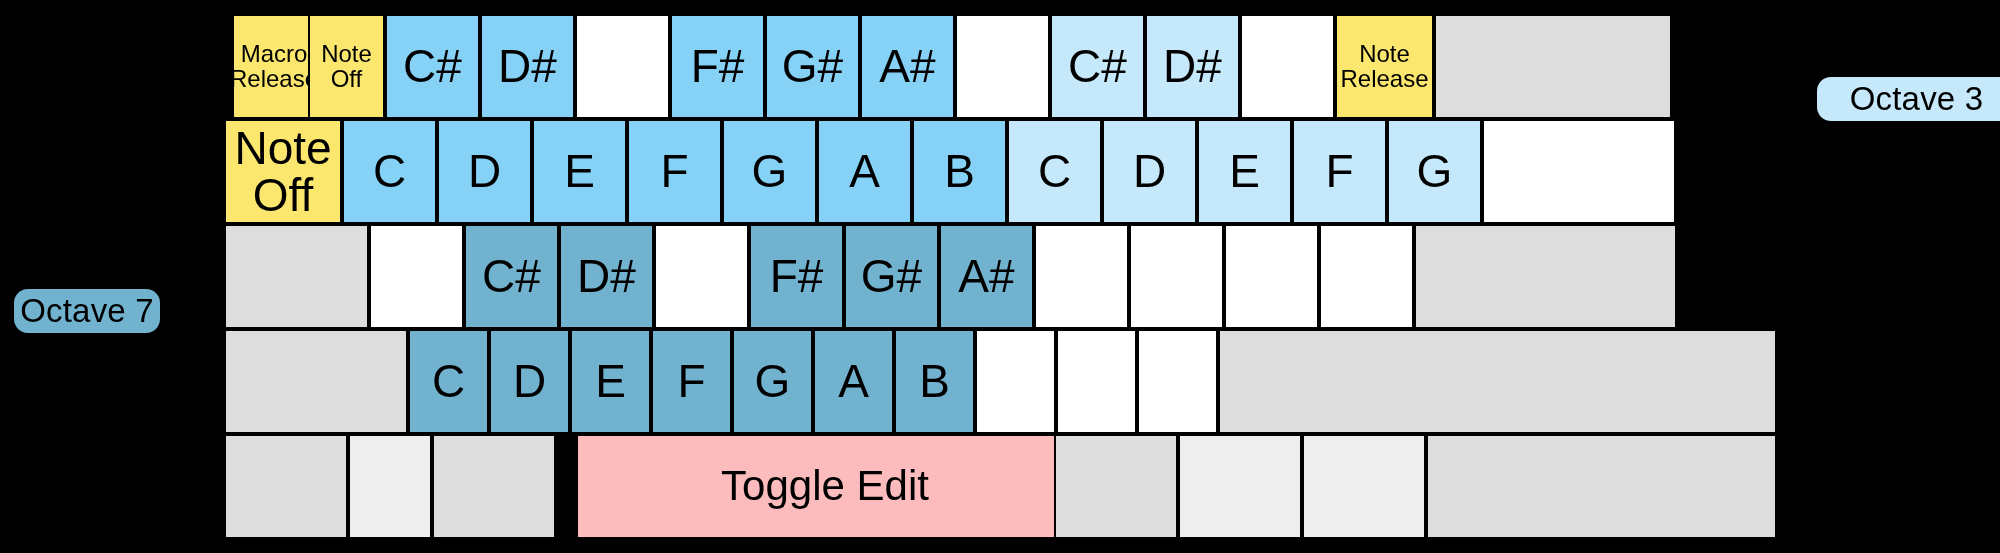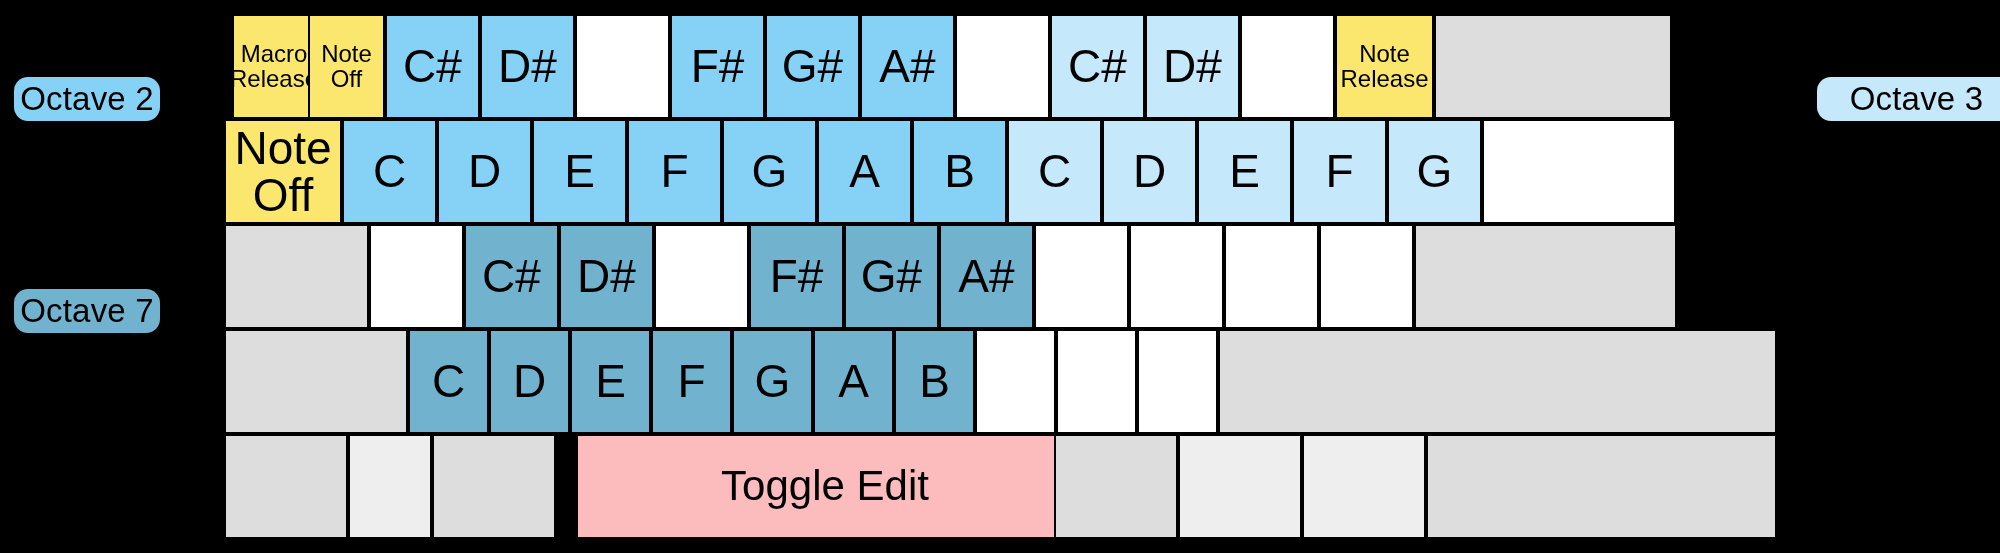--- a/index.html
+++ b/index.html
@@ -73,21 +73,20 @@
   .c-white{background:#ffffff;}
   .c-grey{background:#dddddd;}
   .c-grey2{background:#eeeeee;}
   .c-pink{background:#fcbcbe;}
 </style>
 </head>
 <body>
 
 <div id="root">
 
-  <div class="pill" id="pill-oct2">Octave 2</div>
 
   <div class="pill" id="pill-oct1">Octave 7</div>
 
   <div class="pill" id="pill-oct3">Octave 3</div>
 
   <div id="keyboard">
     <div class="krow" id="row1">
         <div class="key c-yellow" style="left: 8px; width: 84px;">
           <span class="lbl f-small">Macro<br>Release</span>
         </div>

